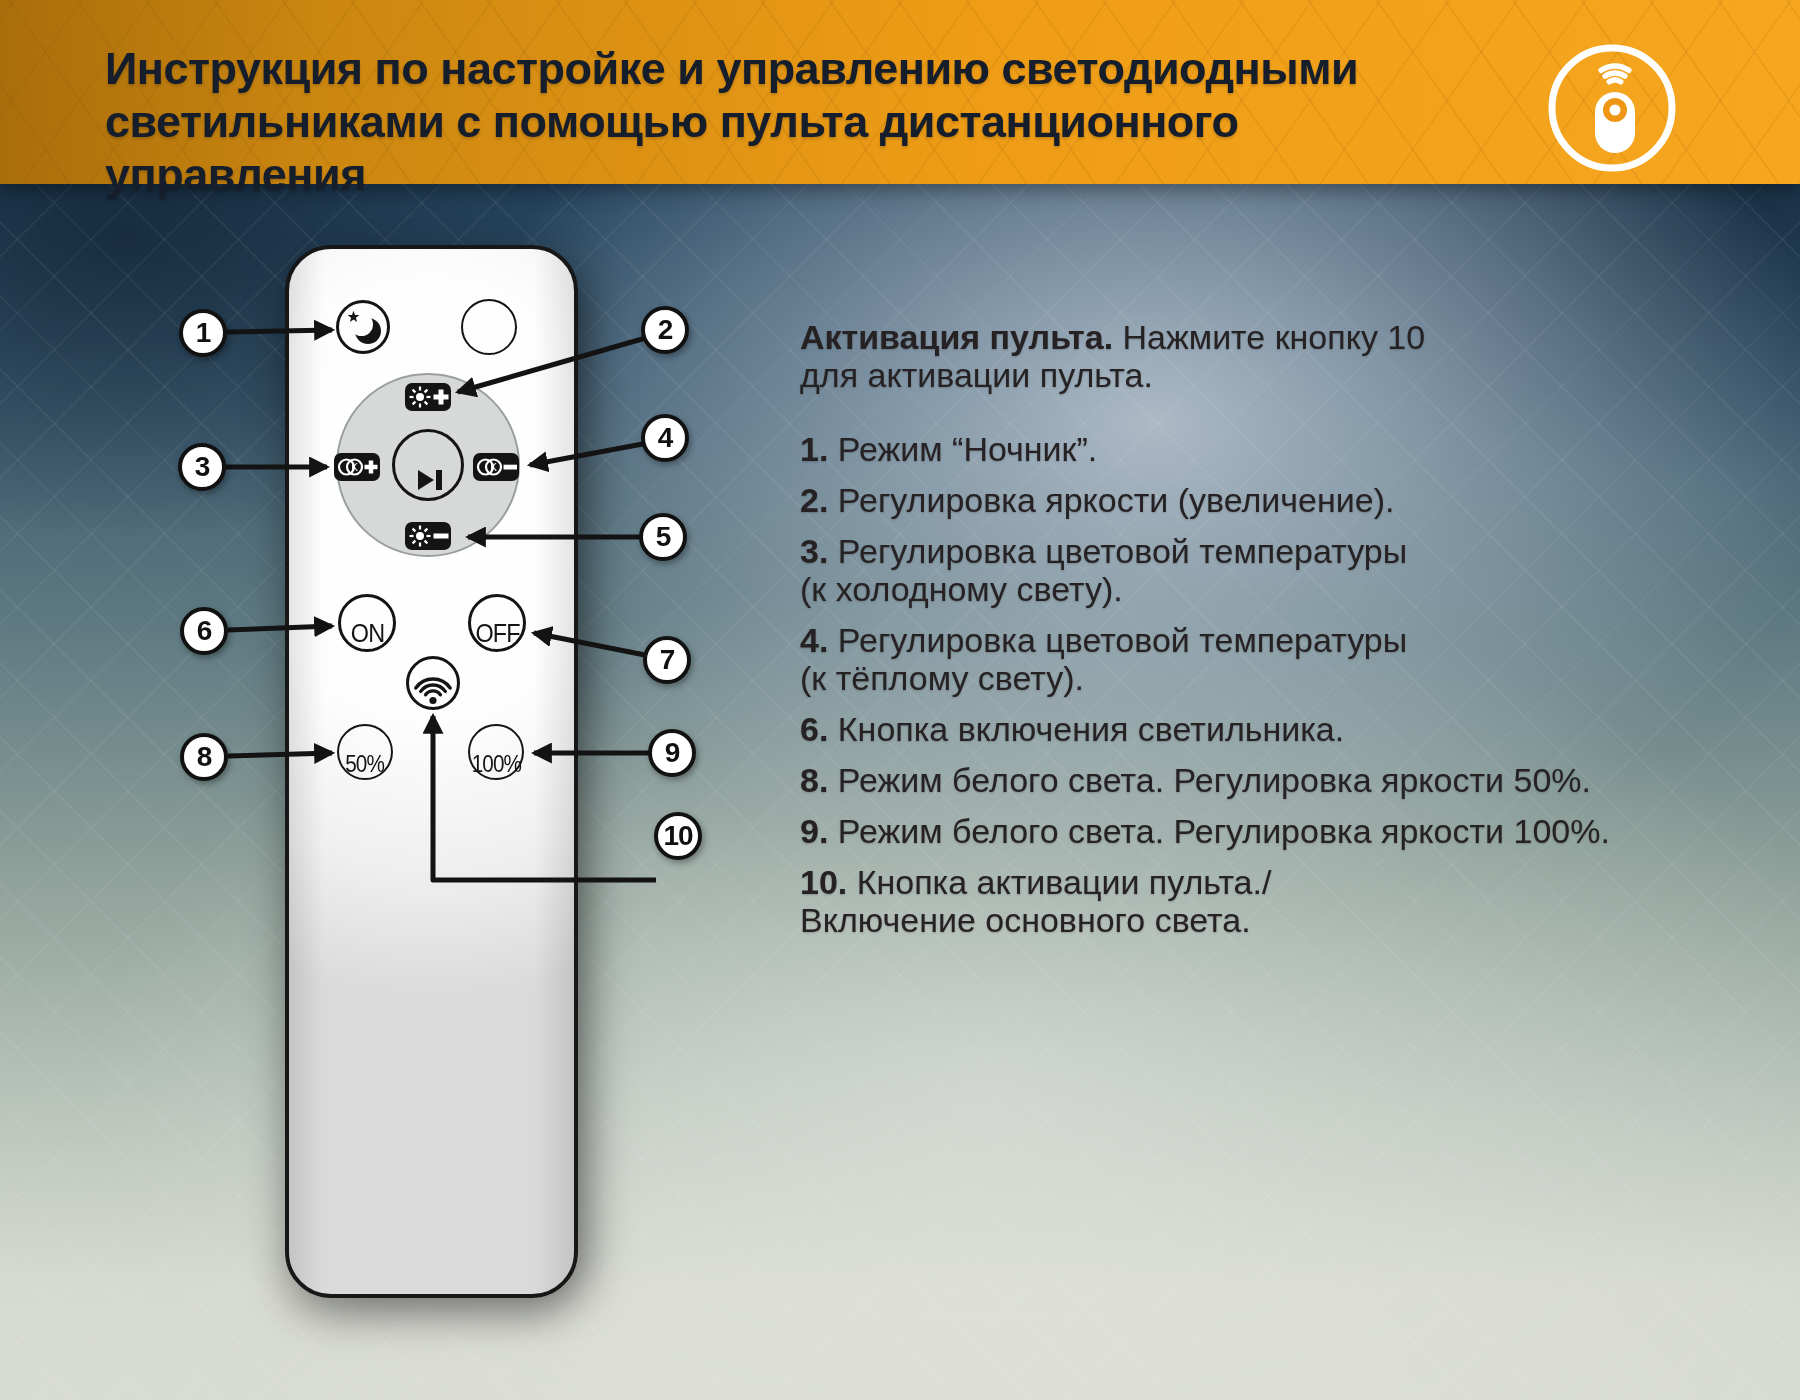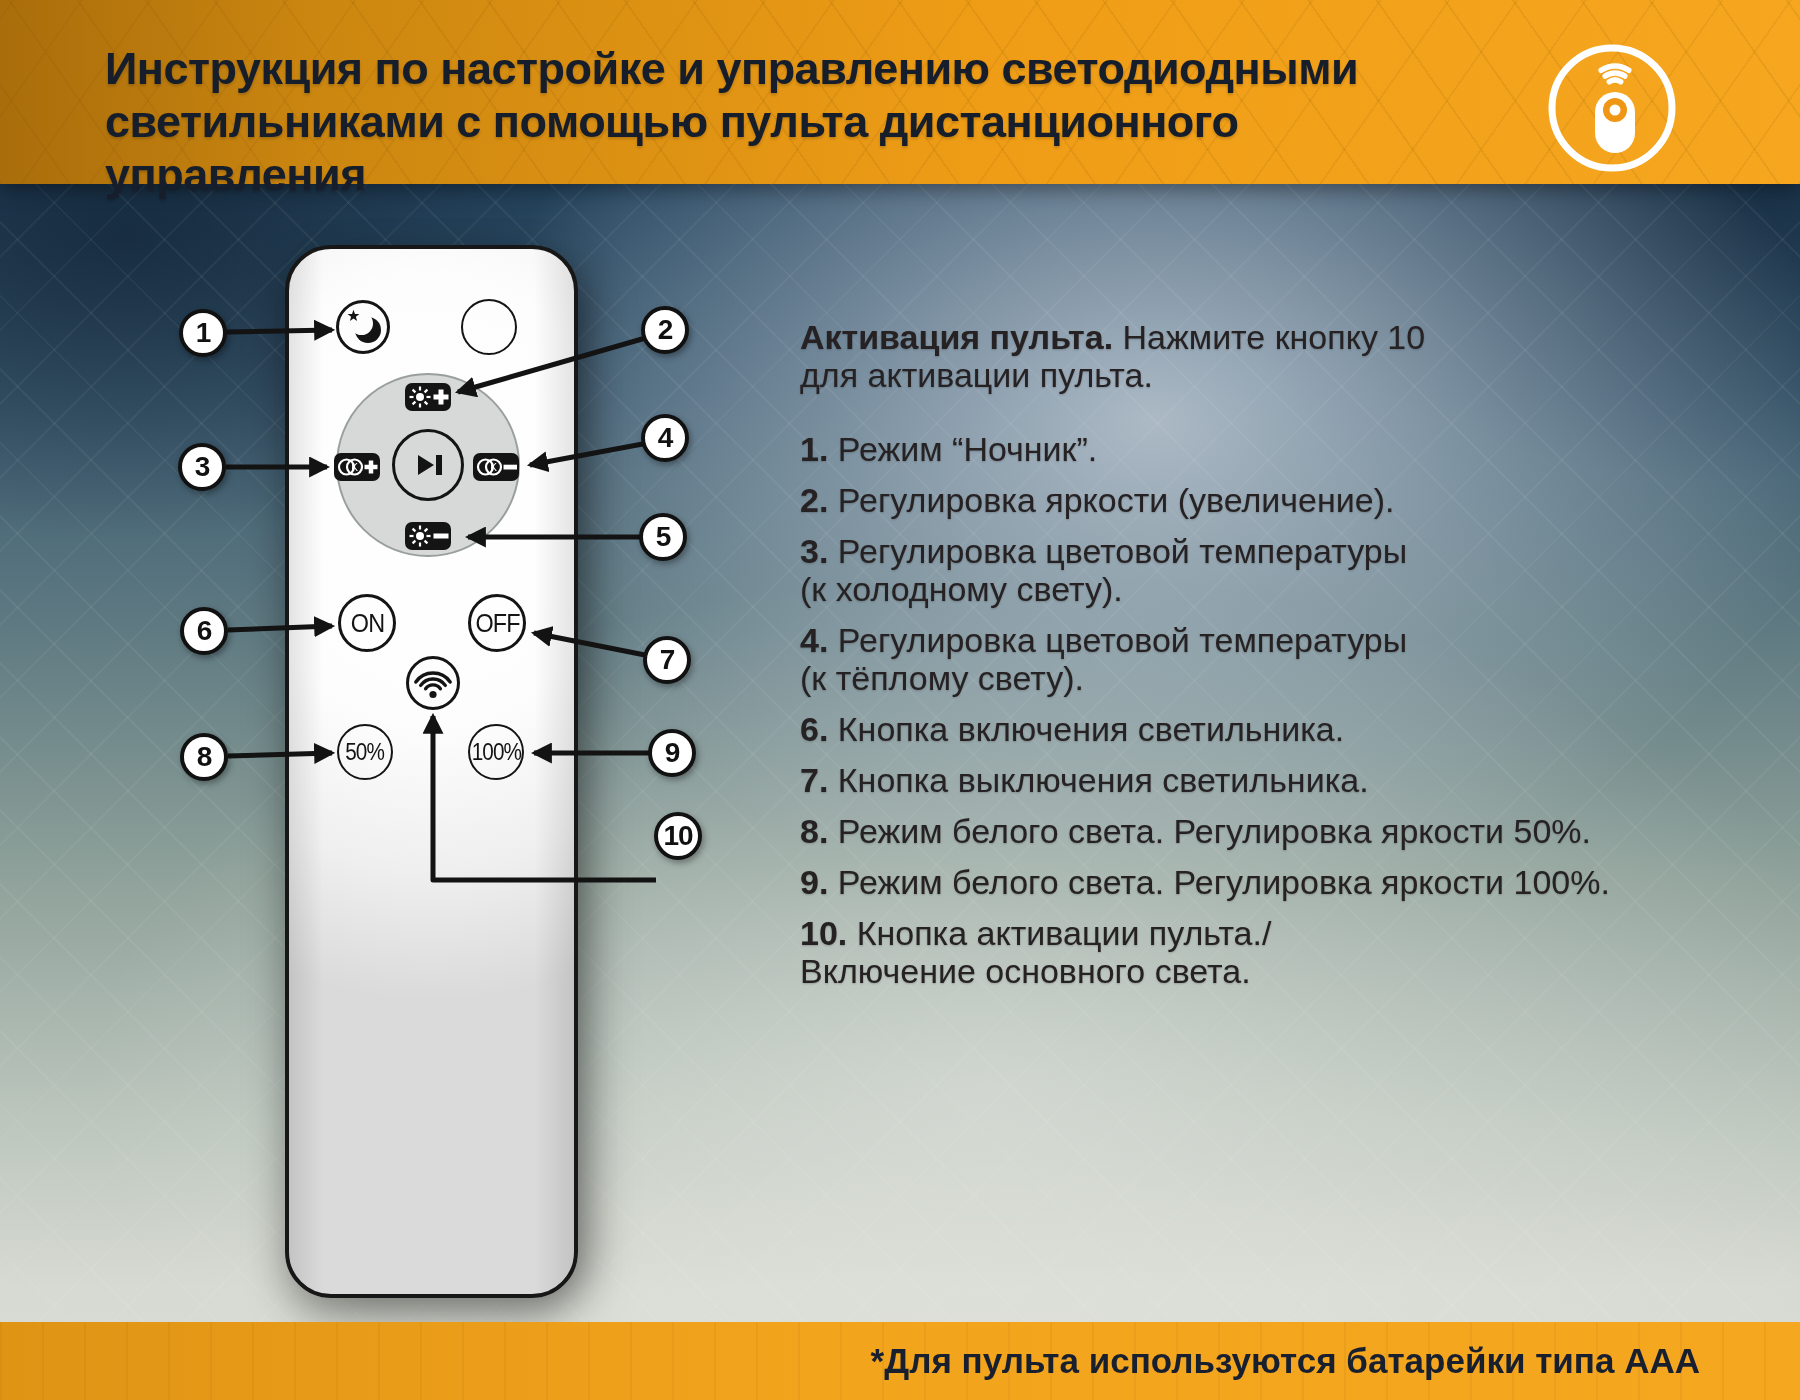--- a/index.html
+++ b/index.html
@@ -42,21 +42,21 @@
   .footer .note{font-size:35px;font-weight:700;color:#182030;}
   
   .remote{
     position:absolute;left:285px;top:245px;width:293px;height:1053px;box-sizing:border-box;
     border:4px solid #171717;border-radius:46px;
     background:
       linear-gradient(90deg, rgba(0,0,0,0.10) 0%, rgba(0,0,0,0) 12%, rgba(0,0,0,0) 86%, rgba(0,0,0,0.10) 100%),
       radial-gradient(150% 48% at 50% 24%, #ffffff 0%, #fdfdfd 45%, #efefef 74%, #dadada 100%);
     box-shadow:0 18px 40px rgba(0,0,0,0.35), 26px 10px 50px -18px rgba(0,0,0,0.35);
   }
-  .rbtn{position:absolute;box-sizing:border-box;display:flex;align-items:center;justify-content:center;background:#fdfdfd;}
+  .rbtn{position:absolute;box-sizing:border-box;display:flex;align-items:flex-end;justify-content:center;background:#fdfdfd;}
   .circ{border-radius:50%;border:3px solid #141414;color:#141414;}
   .moon{left:47px;top:51px;width:54px;height:54px;border-width:3.5px;}
   .blank{left:172px;top:50px;width:56px;height:56px;border-width:2.5px;background:transparent;}
   .dpad{
     position:absolute;left:47px;top:124px;width:184px;height:184px;border-radius:50%;
     background:#d7d9d9;border:2px solid #999f9e;box-sizing:border-box;
   }
   .blk{position:absolute;box-sizing:border-box;width:46px;height:28px;background:#141414;border-radius:7px;display:flex;align-items:center;justify-content:center;}
   .bN{left:116px;top:134px}.bW{left:45px;top:204px}.bE{left:184px;top:204px}.bS{left:116px;top:273px}
   .cbtn{left:103px;top:180px;width:72px;height:72px;background:transparent;border-width:3.5px;}
@@ -242,24 +242,20 @@
     <p class="intro"><b>Активация пульта.</b> <span>Нажмите кнопку 10
 для активации пульта.</span></p>
 
     <p class="item"><b>1.</b> <span>Режим “Ночник”.</span></p>
     <p class="item"><b>2.</b> <span>Регулировка яркости (увеличение).</span></p>
     <p class="item"><b>3.</b> <span>Регулировка цветовой температуры
 (к холодному свету).</span></p>
     <p class="item"><b>4.</b> <span>Регулировка цветовой температуры
 (к тёплому свету).</span></p>
     <p class="item"><b>6.</b> <span>Кнопка включения светильника.</span></p>
-    <p class="item"><b>7.</b> <span>Кнопка выключения светильника.</span></p>
     <p class="item"><b>8.</b> <span>Режим белого света. Регулировка яркости 50%.</span></p>
     <p class="item"><b>9.</b> <span>Режим белого света. Регулировка яркости 100%.</span></p>
     <p class="item"><b>10.</b> <span>Кнопка активации пульта./
 Включение основного света.</span></p>
   </div>
 
-  <div class="footer">
-    <div class="note">*Для пульта используются батарейки типа AAA</div>
-  </div>
 
 </div>
 
 </body></html>

